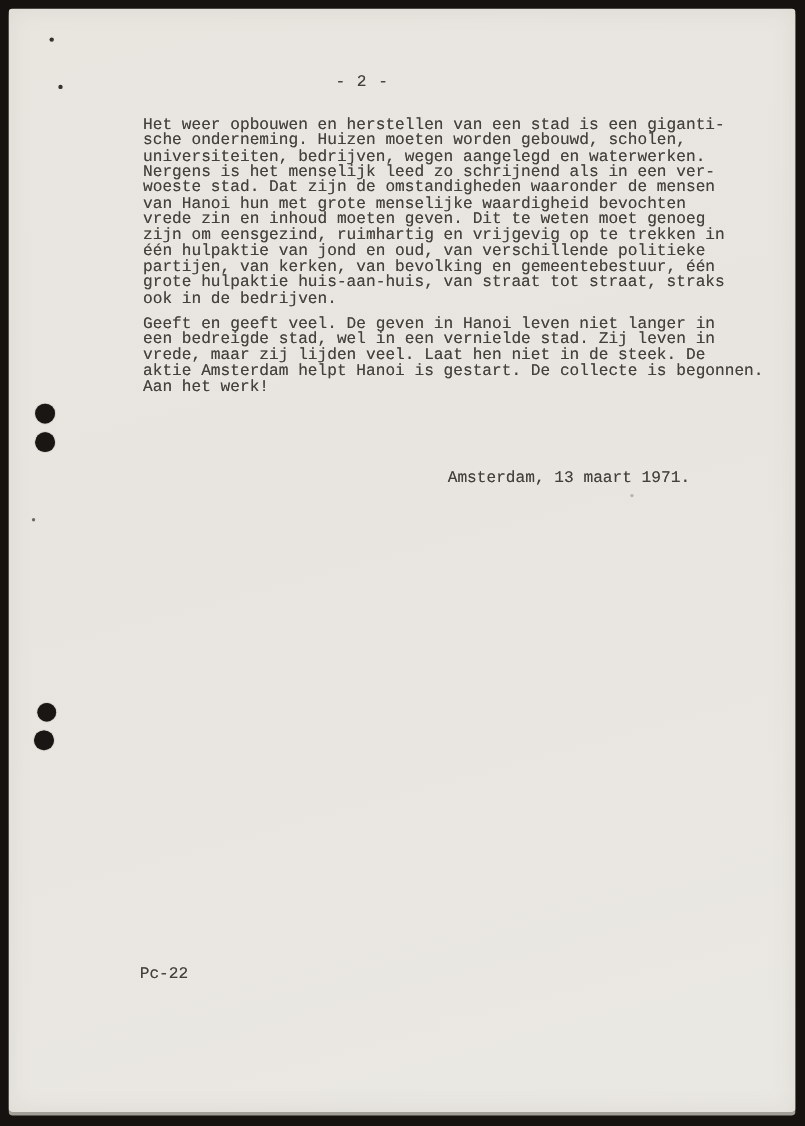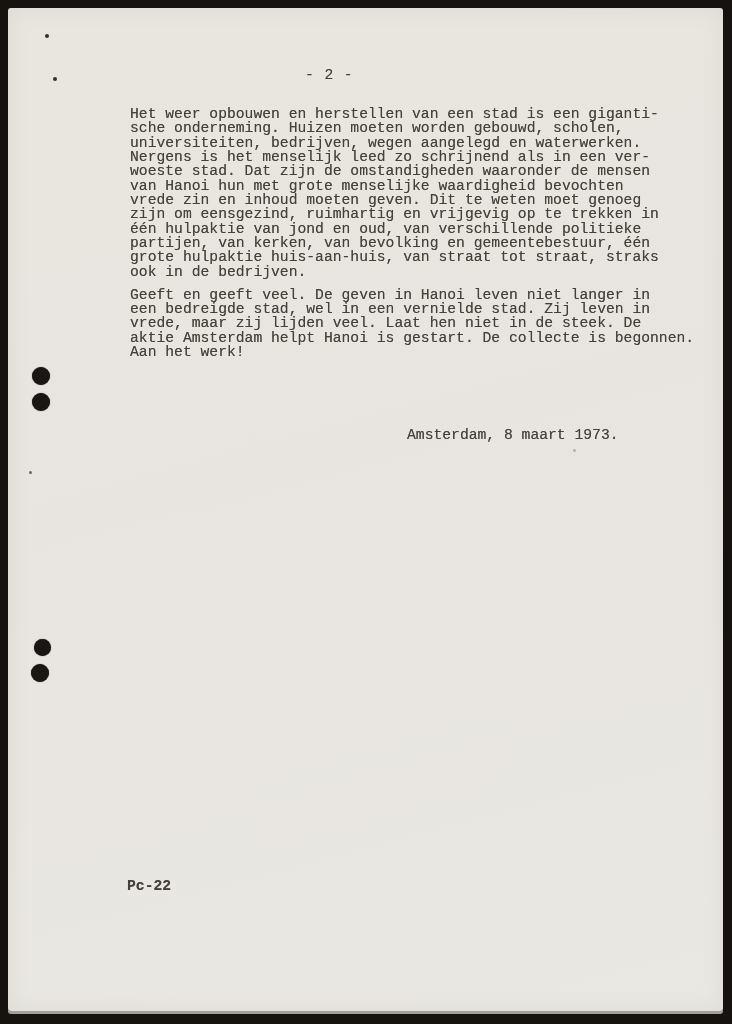--- a/index.html
+++ b/index.html
@@ -50,21 +50,20 @@
   }
   .dateline {
     position: absolute;
     left: 399px;
     top: 420px;
   }
   .footer-code {
     position: absolute;
     left: 119px;
     top: 871px;
-    font-weight: bold;
   }
   .hole {
     position: absolute;
     background: #191613;
     border-radius: 50%;
     box-shadow: 0 0 1px rgba(20, 17, 14, 0.8);
   }
   .hole-1 { left: 24px; top: 359px; width: 18px; height: 18px; }
   .hole-2 { left: 24px; top: 385px; width: 18px; height: 18px; }
   .hole-3 { left: 26px; top: 631px; width: 17px; height: 17px; }
@@ -100,21 +99,21 @@
 partijen, van kerken, van bevolking en gemeentebestuur, één
 grote hulpaktie huis-aan-huis, van straat tot straat, straks
 ook in de bedrijven.</p>
       <p class="typed para">Geeft en geeft veel. De geven in Hanoi leven niet langer in
 een bedreigde stad, wel in een vernielde stad. Zij leven in
 vrede, maar zij lijden veel. Laat hen niet in de steek. De
 aktie Amsterdam helpt Hanoi is gestart. De collecte is begonnen.
 Aan het werk!</p>
     </div>
 
-    <div class="typed dateline">Amsterdam, 8 maart 1973.</div>
+    <div class="typed dateline">Amsterdam, 13 maart 1971.</div>
 
     <div class="typed footer-code">Pc-22</div>
 
     <div class="hole hole-1"></div>
     <div class="hole hole-2"></div>
     <div class="hole hole-3"></div>
     <div class="hole hole-4"></div>
 
     <div class="speck speck-1"></div>
     <div class="speck speck-2"></div>

